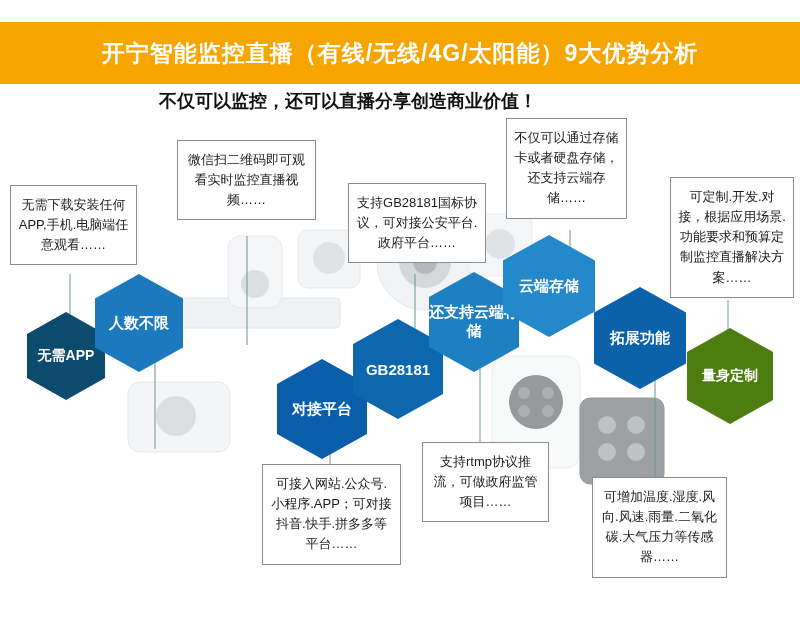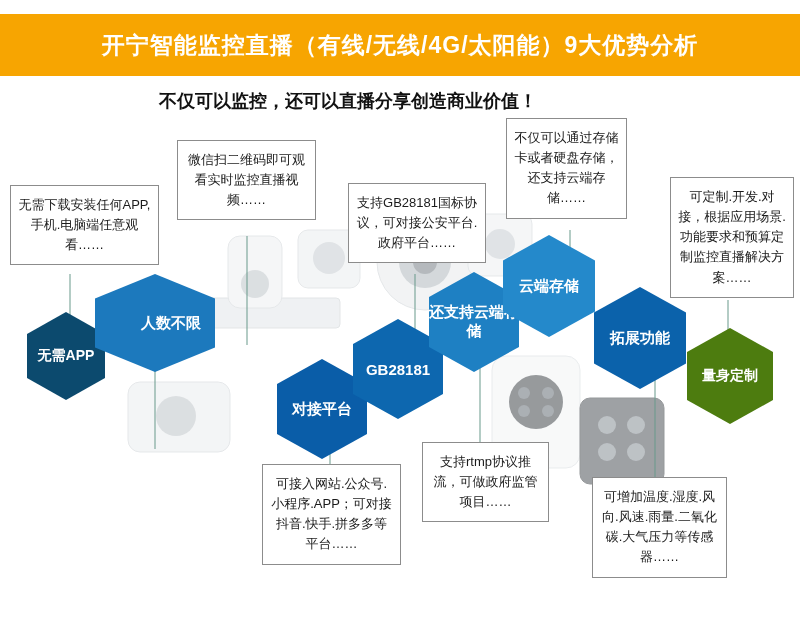--- a/index.html
+++ b/index.html
@@ -72,36 +72,36 @@
       <line x1="155" y1="358" x2="155" y2="449"></line>
       <line x1="415" y1="274" x2="415" y2="335"></line>
       <line x1="570" y1="230" x2="570" y2="262"></line>
       <line x1="728" y1="300" x2="728" y2="348"></line>
       <line x1="330" y1="438" x2="330" y2="496"></line>
       <line x1="480" y1="356" x2="480" y2="444"></line>
       <line x1="655" y1="372" x2="655" y2="479"></line>
     </g>
   </svg>
 
-  <div class="banner" style="background-color: rgb(247, 165, 1);">
+  <div class="banner" style="background-color: rgb(247, 165, 1); margin-top: 8px;">
     <div class="banner-title">开宁智能监控直播（有线/无线/4G/太阳能）9大优势分析</div>
   </div>
   <div class="tagline">不仅可以监控，还可以直播分享创造商业价值！</div>
 
-  <div class="note" style="left:10px;top:185px;width:149px;">无需下载安装任何APP,手机.电脑端任意观看……</div>
+  <div class="note" style="left:10px;top:185px;width:127px;">无需下载安装任何APP,手机.电脑端任意观看……</div>
   <div class="note" style="left:177px;top:140px;width:139px;">微信扫二维码即可观看实时监控直播视频……</div>
   <div class="note" style="left:348px;top:183px;width:138px;">支持GB28181国标协议，可对接公安平台.政府平台……</div>
   <div class="note" style="left:506px;top:118px;width:121px;">不仅可以通过存储卡或者硬盘存储，还支持云端存储……</div>
   <div class="note" style="left:670px;top:177px;width:124px;">可定制.开发.对接，根据应用场景.功能要求和预算定制监控直播解决方案……</div>
   <div class="note" style="left:262px;top:464px;width:139px;">可接入网站.公众号.小程序.APP；可对接抖音.快手.拼多多等平台……</div>
   <div class="note" style="left:422px;top:442px;width:127px;">支持rtmp协议推流，可做政府监管项目……</div>
   <div class="note" style="left:592px;top:477px;width:135px;">可增加温度.湿度.风向.风速.雨量.二氧化碳.大气压力等传感器……</div>
 
   <div class="hex" style="left: 27px; top: 312px; width: 78px; height: 88px; font-size: 14px; background-color: #0c4a6e;">无需APP</div>
-  <div class="hex" style="left: 95px; top: 274px; width: 88px; height: 98px; background-color: rgb(28, 121, 189); padding-left: 32px;">人数不限</div>
+  <div class="hex" style="left: 95px; top: 274px; width: 88px; height: 98px; background-color: rgb(28, 121, 189);">人数不限</div>
   <div class="hex" style="left: 277px; top: 359px; width: 90px; height: 100px; background-color: rgb(10, 93, 168);">对接平台</div>
   <div class="hex" style="left: 353px; top: 319px; width: 90px; height: 100px; background-color: rgb(13, 103, 175);">GB28181</div>
   <div class="hex" style="left: 429px; top: 272px; width: 90px; height: 100px; background-color: rgb(30, 128, 195);">还支持云端存储</div>
   <div class="hex" style="left: 503px; top: 235px; width: 92px; height: 102px; background-color: rgb(36, 137, 203);">云端存储</div>
   <div class="hex" style="left: 594px; top: 287px; width: 92px; height: 102px; background-color: rgb(11, 98, 171);">拓展功能</div>
   <div class="hex" style="left: 687px; top: 328px; width: 86px; height: 96px; font-size: 14px; background-color: #4d7c0f;">量身定制</div>
 
 </div>
 
 </body></html>

